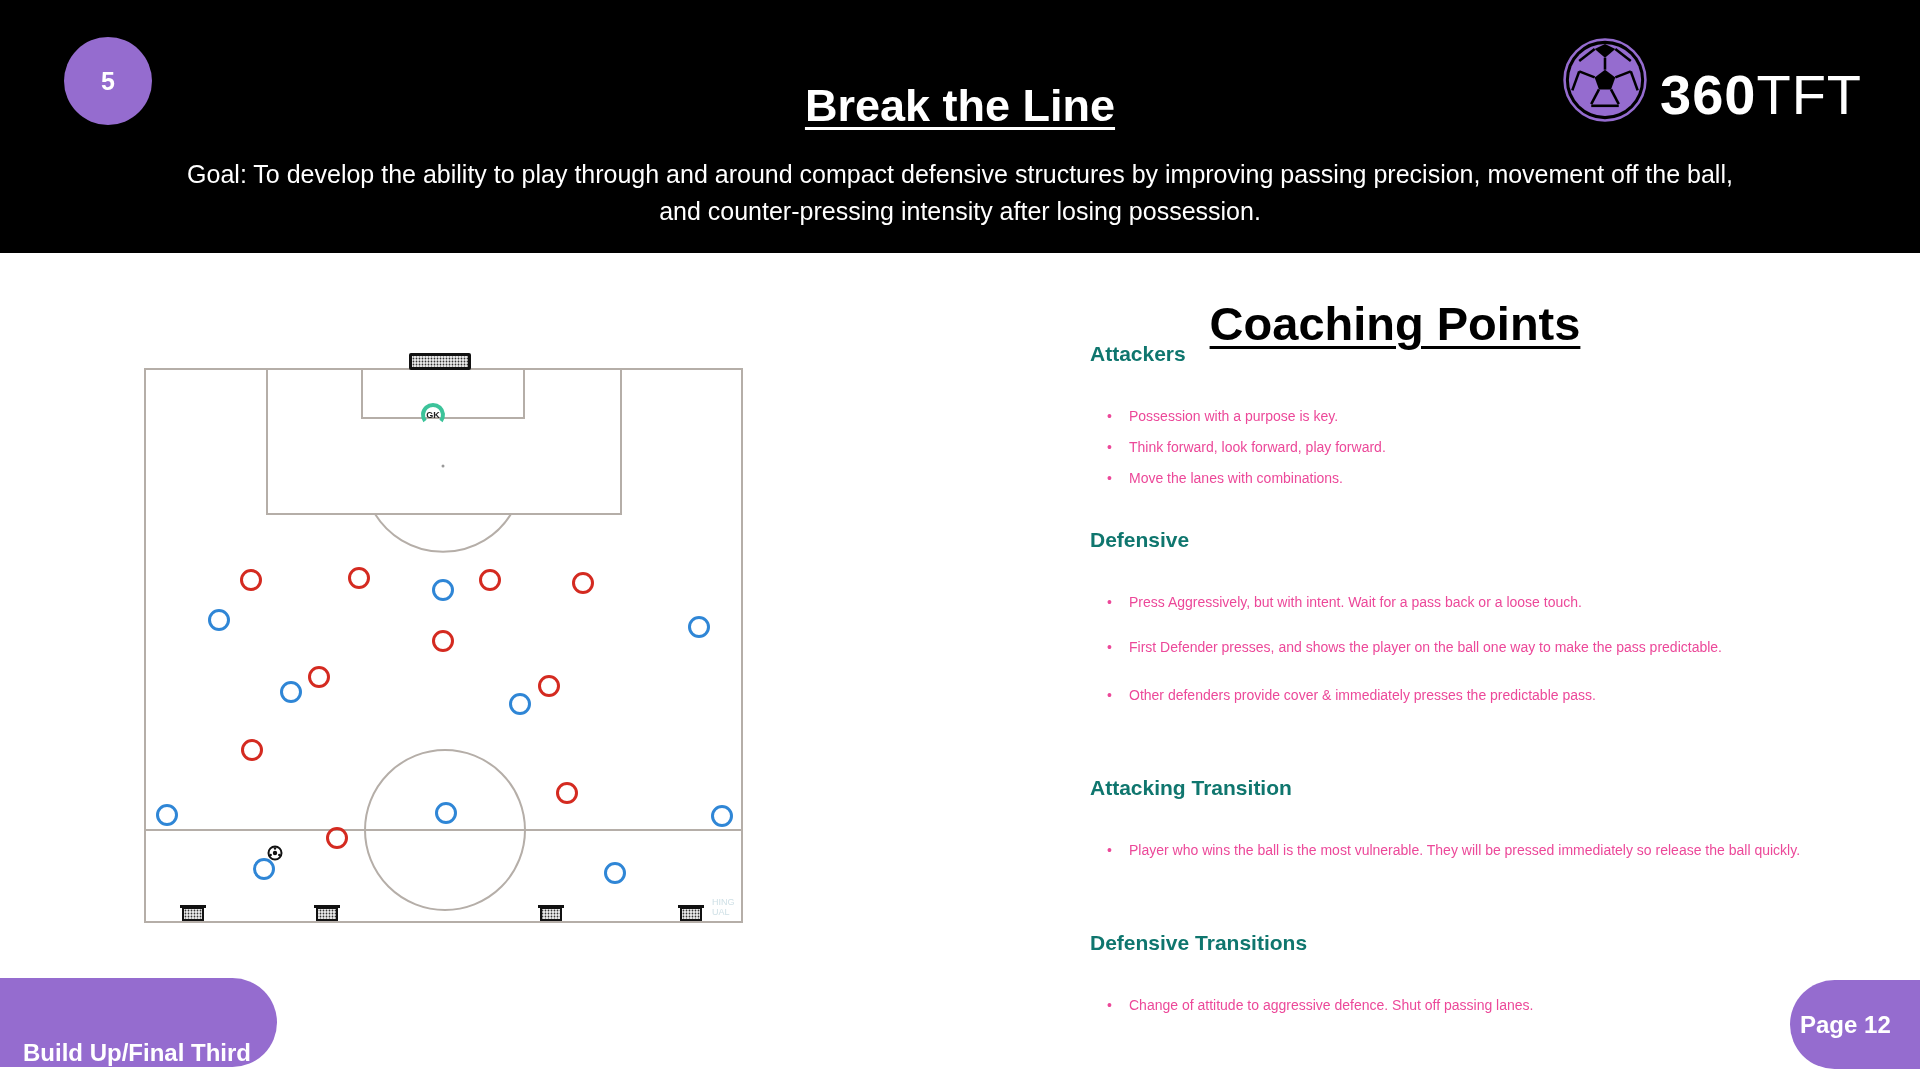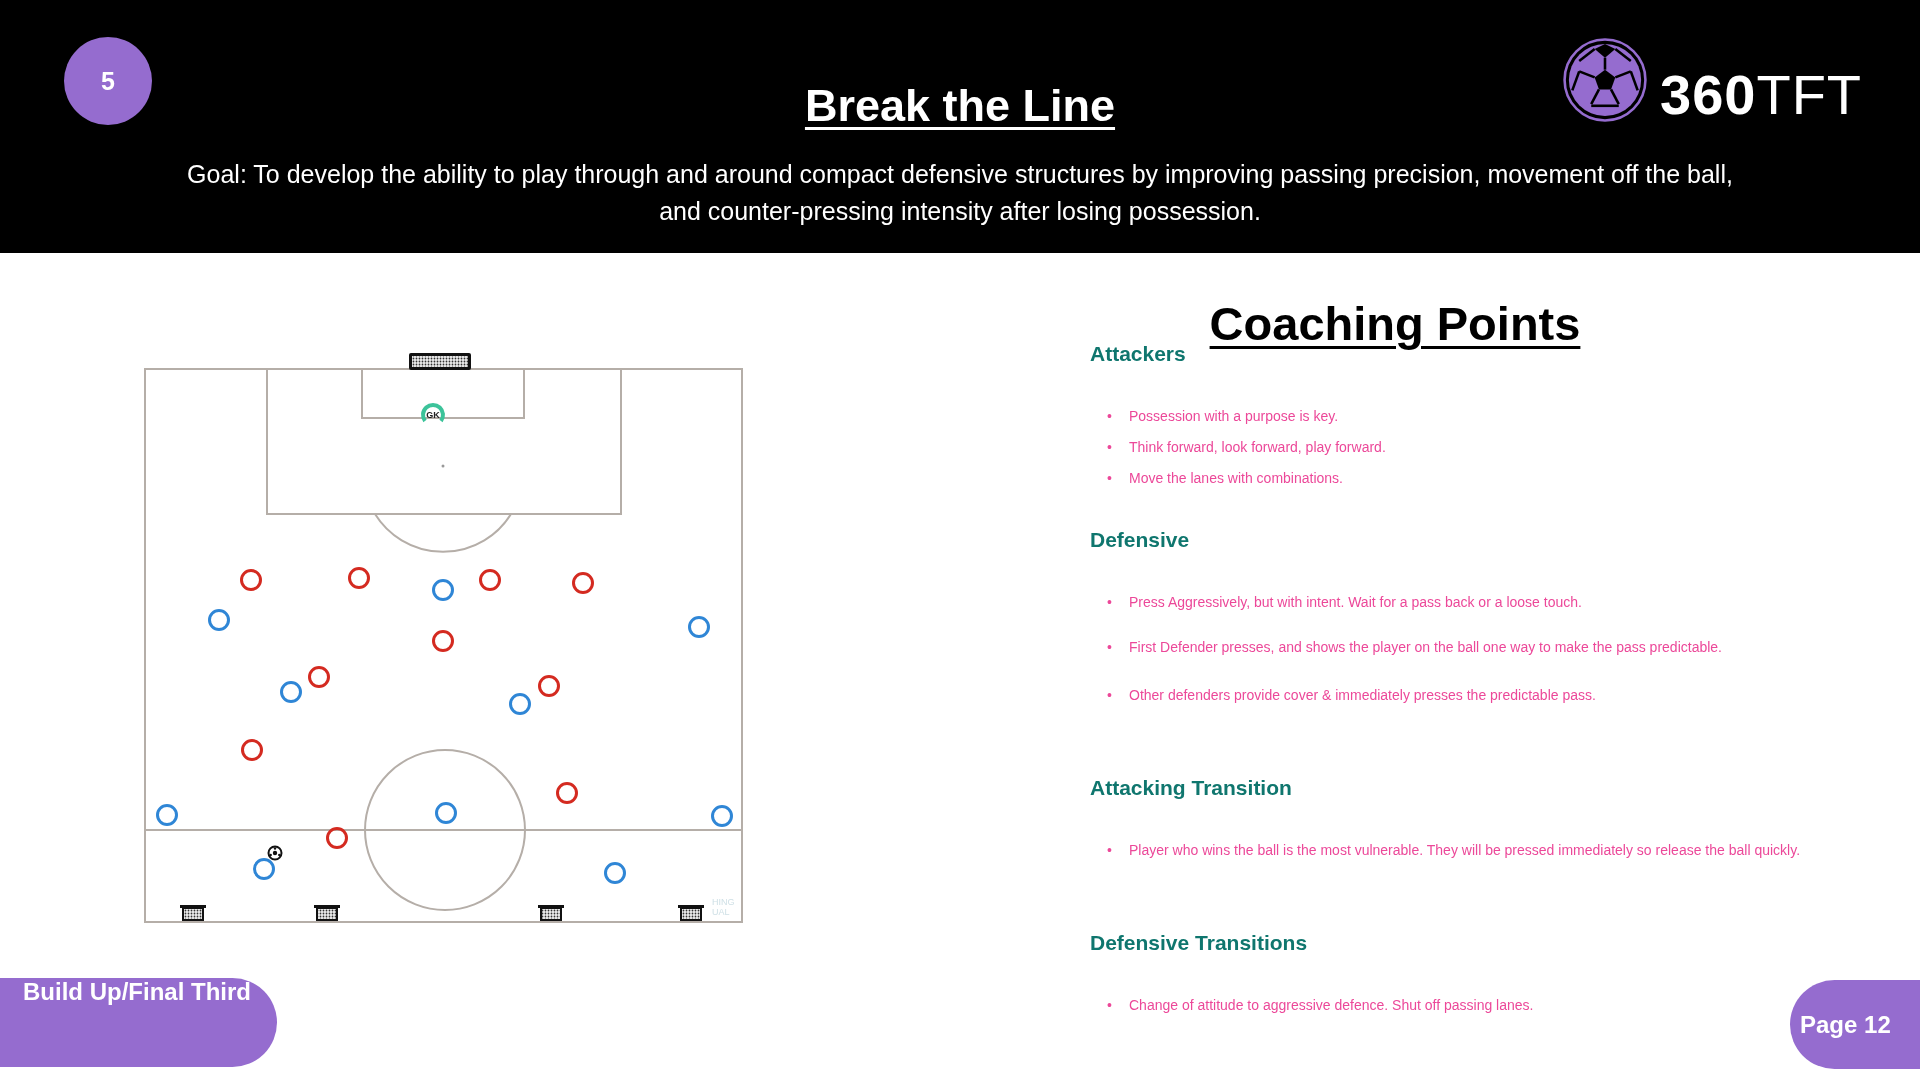--- a/index.html
+++ b/index.html
@@ -23,21 +23,21 @@
   .pitch-wrap { position: absolute; left: 0; top: 253px; width: 1060px; height: 720px; margin-left: 40px; }
   .pitch-svg { position: absolute; left: 0; top: -253px; width: 1060px; height: 1080px; }
 
   .cp-title { position: absolute; left: 1080px; width: 630px; top: 258px; text-align: center; color: #000;
     font-weight: bold; font-size: 47px; text-decoration: underline; text-underline-offset: 6px; text-decoration-thickness: 3px; margin-top: 38px; }
   .section-heading { position: absolute; left: 1090px; font-weight: bold; font-size: 21px; color: #0f766e; }
   .bullet { position: absolute; left: 1107px; width: 770px; font-size: 14px; line-height: 31px; color: #ec4899; padding-left: 22px; }
   .bullet::before { content: "•"; position: absolute; left: 0; top: 0; }
 
   .category-pill { position: absolute; left: 0; top: 978px; width: 277px; height: 89px; background: #956ccf;
-    border-radius: 0 45px 45px 0; color: #fff; font-weight: bold; font-size: 24px; display: flex; align-items: flex-start; padding-left: 23px; }
+    border-radius: 0 45px 45px 0; color: #fff; font-weight: bold; font-size: 24px; display: flex; align-items: flex-end; padding-left: 23px; }
   .page-pill { position: absolute; left: 1790px; top: 980px; width: 160px; height: 89px; background: #956ccf;
     border-radius: 45px 0 0 45px; color: #fff; font-weight: bold; font-size: 24px; display: flex; align-items: center; padding-left: 10px; }
 </style>
 </head>
 <body>
 
 <div class="header">
   <div class="session-badge">
     <span>5</span>
   </div>

